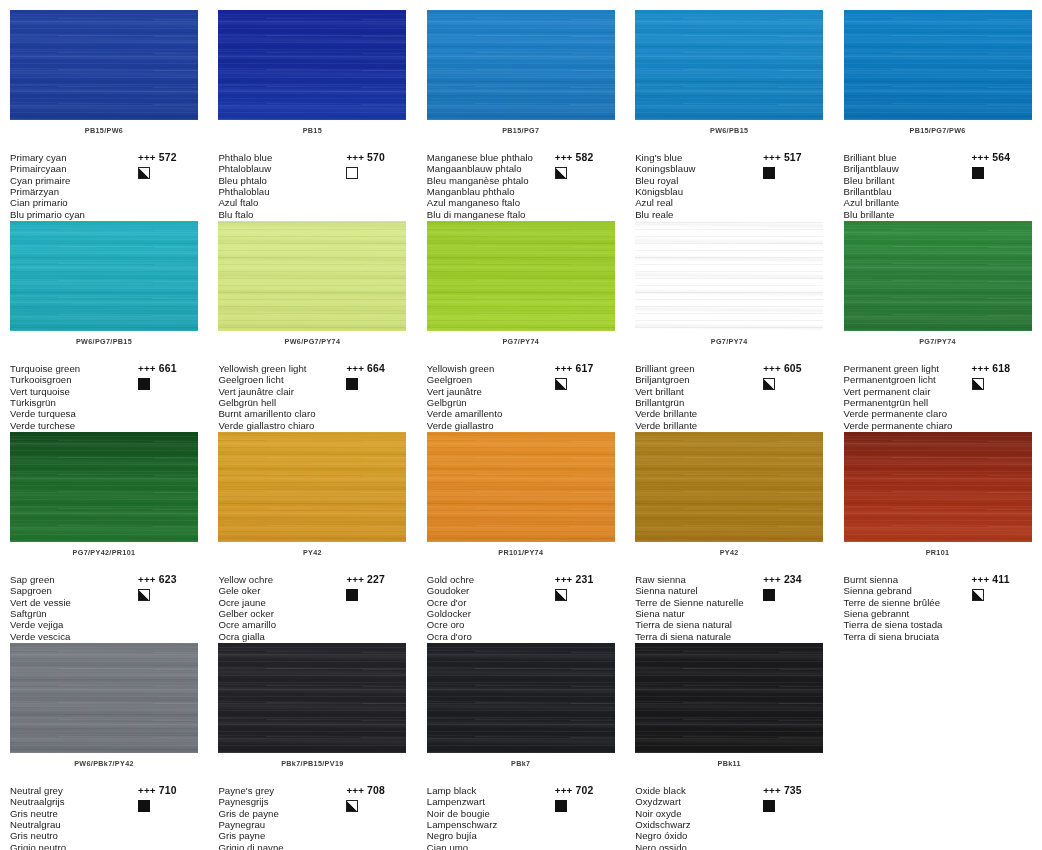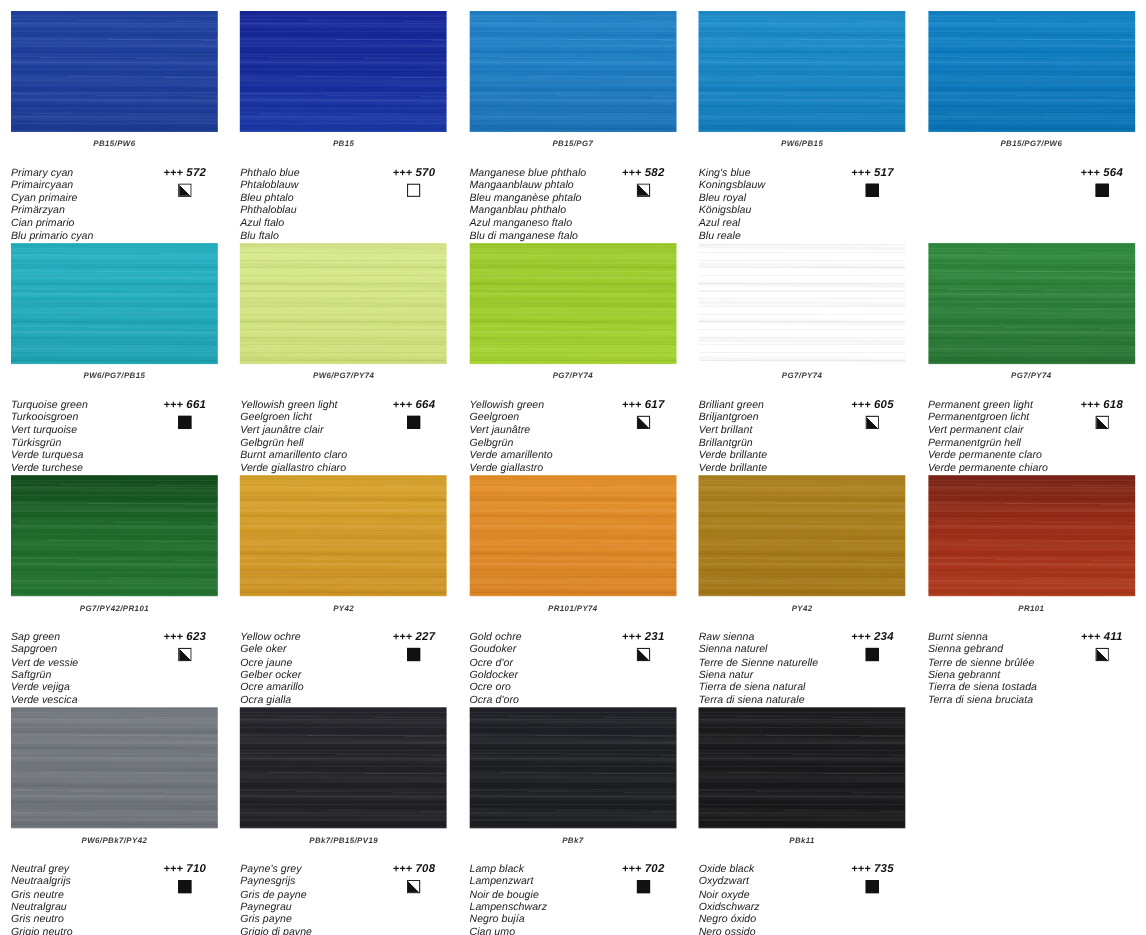--- a/index.html
+++ b/index.html
@@ -7,21 +7,20 @@
     width:1042px;height:850px;
     background:#ffffff;
     font-family:"Liberation Sans", sans-serif;
     -webkit-font-smoothing:antialiased;
     overflow:hidden;
   }
   #sheet{
     position:relative;
     width:966px;height:850px;
     box-sizing:border-box;
-    font-style:italic;
   }
   .grid{
     display:grid;
     grid-template-columns:repeat(5,208.4px);
     grid-template-rows:repeat(4,211px);
     width:1042px;
   }
   .cell{
     position:relative;
     box-sizing:border-box;
@@ -94,21 +93,21 @@
     white-space:nowrap;
     letter-spacing:0.05px;
   }
   .names div:first-child{font-weight:400;}
 
   .meta{
     position:absolute;
     right:0;
     top:0;
     width:60px;
-    text-align:center;
+    text-align:left;
   }
   .rating{
     font-size:9.8px;
     font-weight:700;
     color:#111;
     letter-spacing:0.2px;
     white-space:nowrap;
     line-height:11.4px;
   }
   .rating .num{font-size:10.4px;}
@@ -216,20 +215,28 @@
           <div class="meta"><div class="rating"><span>+++</span> <span class="num">517</span></div><span class="opacity-icon opaque"></span></div>
         </div>
       </div>
       <div class="cell">
         <div class="swatch" style="background: linear-gradient(rgb(17, 131, 198) 0%, rgb(13, 124, 192) 45%, rgb(10, 114, 180) 100%);">
           <div class="tex"></div>
           <div class="tex2"></div>
         </div>
         <div class="pigment">PB15/PG7/PW6</div>
         <div class="info">
+          <div class="names">
+            <div>Brilliant blue</div>
+            <div>Briljantblauw</div>
+            <div>Bleu brillant</div>
+            <div>Brillantblau</div>
+            <div>Azul brillante</div>
+            <div>Blu brillante</div>
+          </div>
           <div class="meta"><div class="rating"><span>+++</span> <span class="num">564</span></div><span class="opacity-icon opaque"></span></div>
         </div>
       </div>
       <div class="cell">
         <div class="swatch" style="background: linear-gradient(rgb(37, 178, 194) 0%, rgb(34, 173, 189) 45%, rgb(31, 163, 179) 100%);">
           <div class="tex"></div>
           <div class="tex2"></div>
         </div>
         <div class="pigment">PW6/PG7/PB15</div>
         <div class="info">

